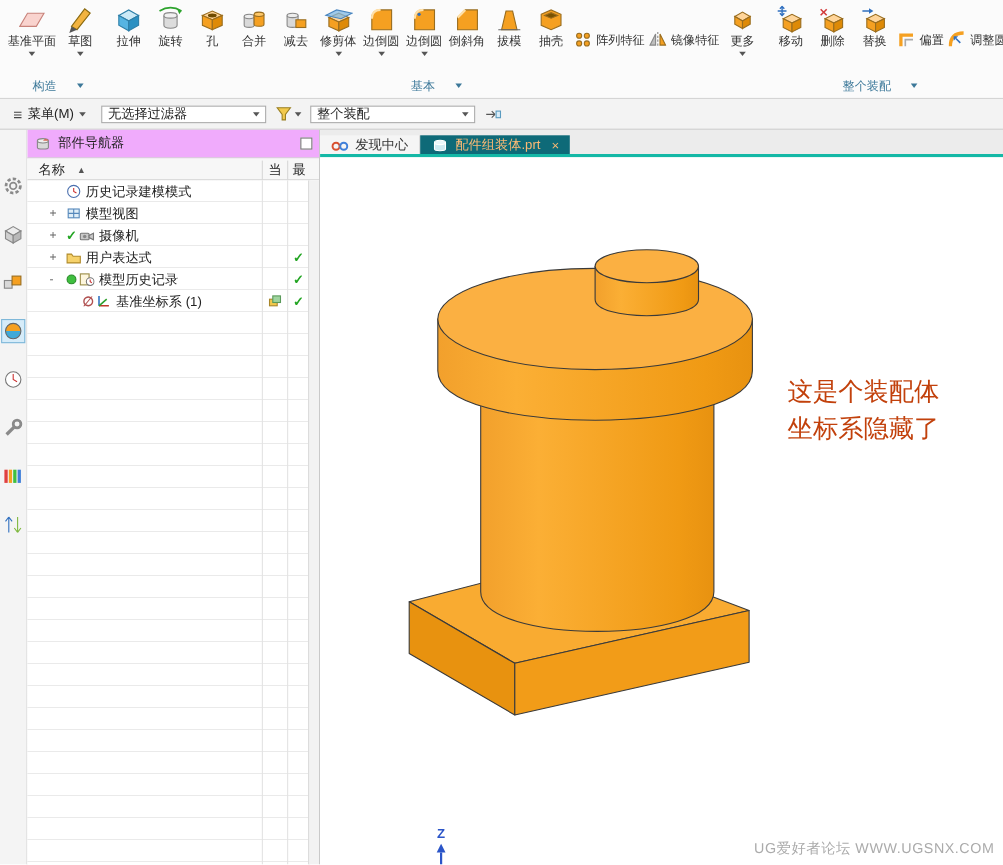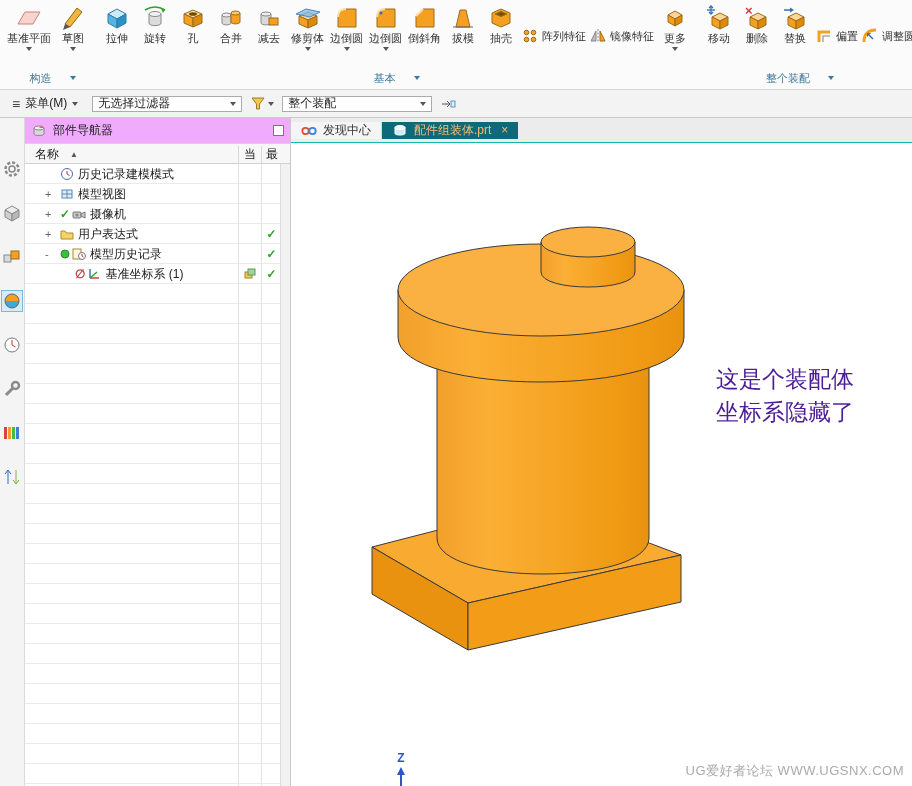--- a/index.html
+++ b/index.html
@@ -50,27 +50,27 @@
   .trow{position:relative;height:20px;display:flex;align-items:center;padding-left:20px;cursor:pointer}
   .trow .exp{width:15px;color:#666;font-size:11px;text-align:left}
   .trow .ticon{display:flex;align-items:center;margin-right:4px;gap:2px}
   .trow .tlabel{font-size:12px;color:#222;white-space:nowrap}
   .check{color:#23a523;font-weight:bold;font-size:12px}
   .ccur{position:absolute;left:213px;width:23px;text-align:center;top:0;height:20px;display:flex;align-items:center;justify-content:center}
   .clast{position:absolute;left:236px;width:21px;text-align:center;top:0;height:20px;display:flex;align-items:center;justify-content:center}
   .hiddenmark{color:#b05050;font-weight:bold;font-size:12px;margin-right:2px}
   
   .main{position:absolute;left:291px;top:118px;width:621px;height:668px}
-  .tabbar{height:25px;background:#ececec;display:flex;align-items:center;border-bottom:1px solid #14b8a6}
+  .tabbar{height:25px;background:#ececec;display:flex;align-items:flex-end;border-bottom:3px solid #14b8a6}
   .tab{display:flex;align-items:center;gap:6px;padding:0 10px;font-size:12px;cursor:pointer}
   .tab.inactive{background:#f5f5f5;border-right:1px solid #d8d8d8;color:#333}
   .tab.active{background:#0e6a78;color:#fdba74}
   .tab .close{font-size:12px;margin-left:4px;cursor:pointer}
   .viewport{position:relative;width:621px;height:643px;background:#fff;overflow:hidden}
-  .annotation{position:absolute;left:425px;top:220px;font-size:23px;line-height:33px;color:#4c1d95;white-space:nowrap}
+  .annotation{position:absolute;left:425px;top:197px;font-size:23px;line-height:33px;color:#c2410c;white-space:nowrap}
   .watermark{position:absolute;right:8px;bottom:6px;font-size:13px;color:#ababab;letter-spacing:.5px}
   .zaxis{position:absolute;left:103px;top:608px;color:#2b55c8;font-size:12px;font-weight:bold;text-align:center}
 </style>
 </head>
 <body>
 
 <div id="app">
 
   <div class="ribbon">
     <div class="rrow">

